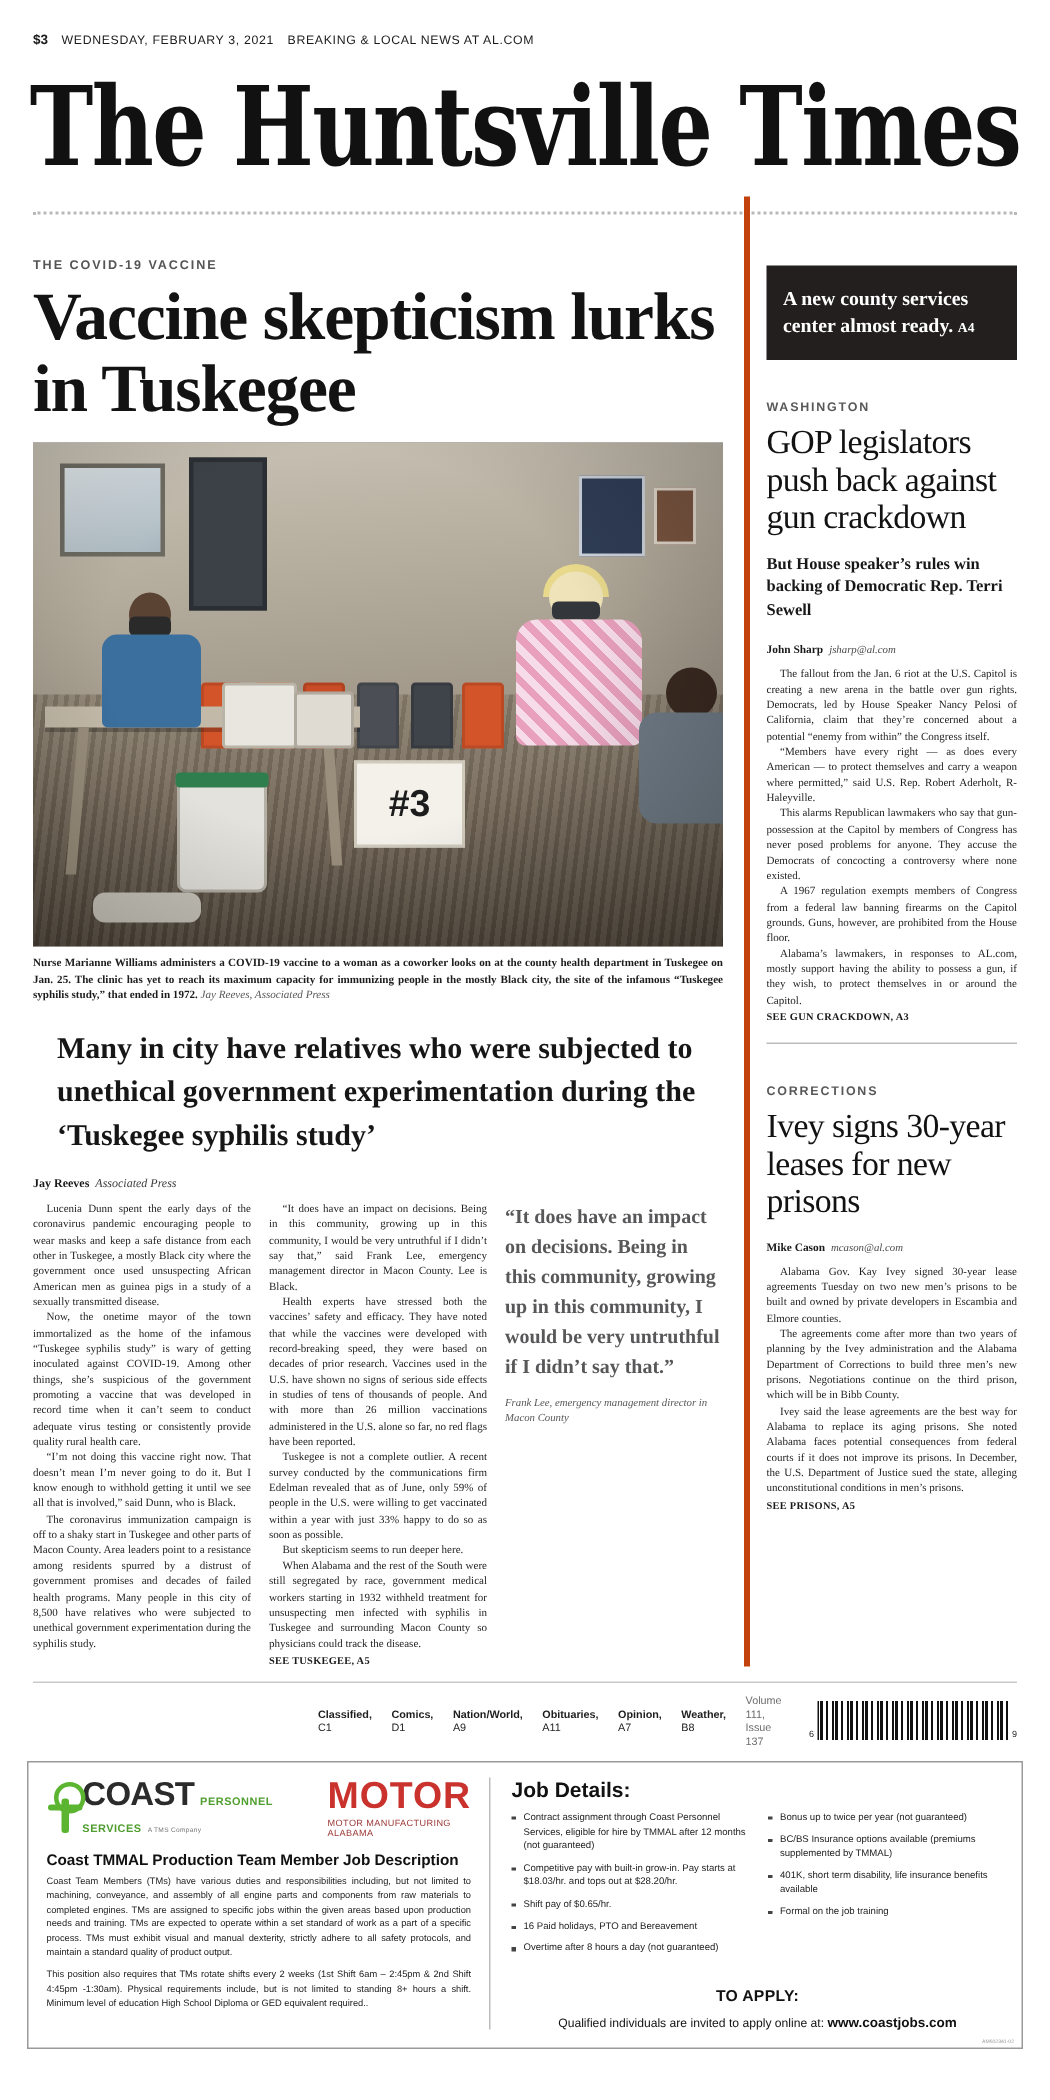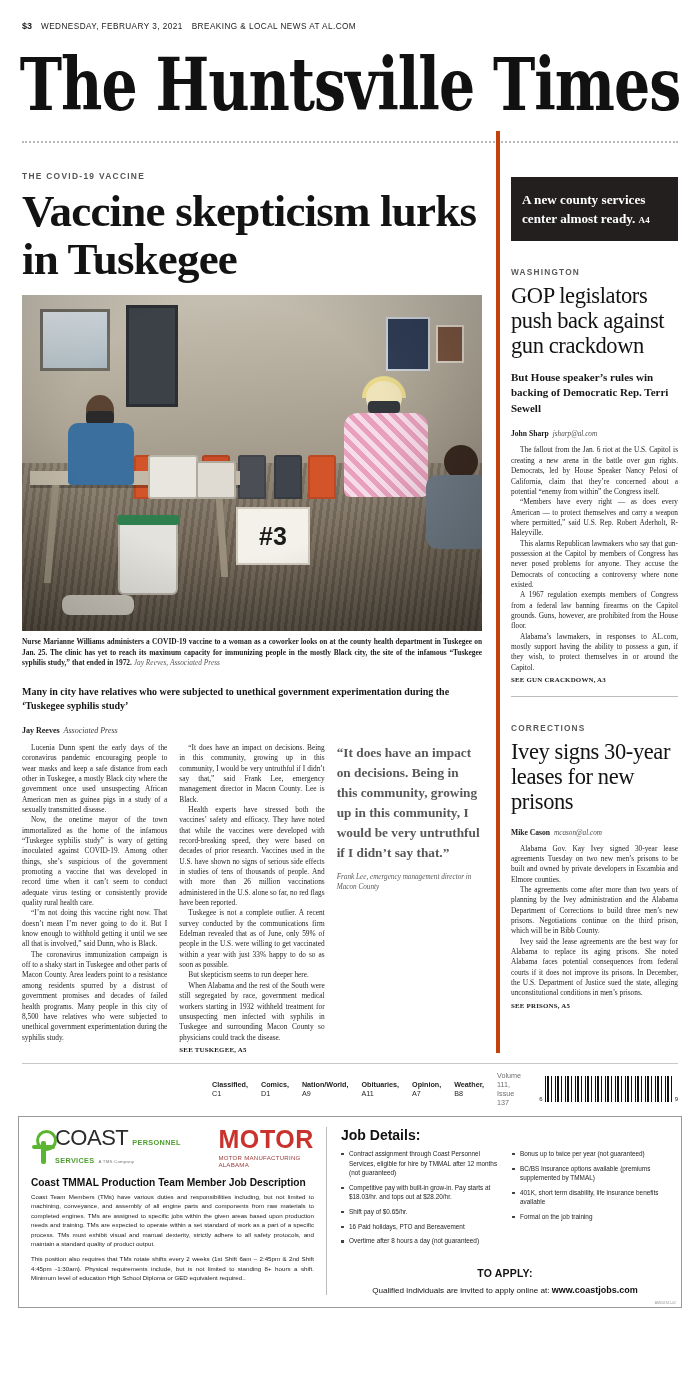--- a/index.html
+++ b/index.html
@@ -137,31 +137,31 @@
   .photo-caption{
     font-family:"Liberation Serif", serif;
     font-size:7.4px;line-height:1.42;font-weight:bold;
     margin-top:6px;color:#1c1c1c;text-align:justify;
   }
   .photo-caption .credit{font-weight:normal;font-style:italic;color:#5a5a5a;}
 
   
   .subhead{
     font-family:"Liberation Serif", serif;
-    font-weight:bold;font-size:10px;line-height:1.45;
-    margin:16px 0 0 0;color:#161616;
+    font-weight:bold;font-size:20px;line-height:1.45;
+    margin:16px 0 0 16px;color:#161616;
   }
   .byline{
     margin:12px 0 8px 0;font-size:8px;font-family:"Liberation Serif", serif;
   }
   .byline .name{font-weight:bold;}
   .byline .org{font-style:italic;color:#3e3e3e;padding-left:4px;}
 
   
-  .story-cols{display:flex;gap:12px;margin-top:2px;}
+  .story-cols{display:flex;gap:12px;margin-top:2px;justify-content:flex-end;}
   .scol{width:148px;}
   .scol.q{width:148px;}
   .bodytext{
     font-family:"Liberation Serif", serif;
     font-size:7.35px;line-height:1.41;text-align:justify;color:#1e1e1e;
     margin:0;
   }
   .bodytext p{margin:0;text-indent:9px;}
   .jumpline{
     font-family:"Liberation Serif", serif;font-weight:bold;
@@ -242,21 +242,21 @@
     box-sizing:border-box;
   }
   .ad-left{width:296px;box-sizing:border-box;border-right:1px solid #bdbdbd;padding-right:12px;}
   .ad-right{flex:1;box-sizing:border-box;}
   .ad-logos{display:flex;align-items:center;gap:20px;margin-bottom:9px;}
   .logo-coast{display:flex;align-items:center;gap:6px;}
   .logo-coast .mark{position:relative;width:26px;height:34px;}
   .logo-coast .mark .ring{position:absolute;left:5px;top:0;width:15px;height:15px;border:3px solid #5cb531;border-radius:50%;}
   .logo-coast .mark .bar{position:absolute;left:10px;top:11px;width:5px;height:23px;background:#5cb531;border-radius:2px;}
   .logo-coast .mark .arm{position:absolute;left:1px;top:15px;width:23px;height:4px;background:#5cb531;border-radius:2px;}
-  .logo-coast .txt .c1{font-family:"Liberation Sans", sans-serif;font-weight:normal;font-size:22px;letter-spacing:-.5px;color:#2b2b2b;line-height:1;}
+  .logo-coast .txt .c1{font-family:"Liberation Sans", sans-serif;font-weight:bold;font-size:22px;letter-spacing:-.5px;color:#2b2b2b;line-height:1;}
   .logo-coast .txt .c2{font-family:"Liberation Sans", sans-serif;font-weight:bold;font-size:7.3px;letter-spacing:.35px;color:#4f9e2f;margin-top:1px;}
   .logo-coast .txt .c3{font-family:"Liberation Sans", sans-serif;font-size:4.4px;color:#777;margin-top:2px;letter-spacing:.2px;}
   .logo-toyota .t1{font-family:"Liberation Sans", sans-serif;font-weight:bold;font-size:25px;letter-spacing:.6px;color:#c9322d;line-height:1;}
   .logo-toyota .t2{font-family:"Liberation Sans", sans-serif;font-size:6.1px;letter-spacing:.25px;color:#9c3a38;margin-top:2px;}
   .ad-h1{font-family:"Liberation Sans", sans-serif;font-weight:bold;font-size:10.2px;color:#111;margin-bottom:4px;}
   .ad-p{font-family:"Liberation Sans", sans-serif;font-size:6.2px;line-height:1.52;color:#222;text-align:justify;margin:0 0 6px 0;}
   .ad-h2{font-family:"Liberation Sans", sans-serif;font-weight:bold;font-size:14px;color:#111;margin:0 0 6px 0;}
   .ad-cols{display:flex;gap:14px;}
   .ad-ul{list-style:none;margin:0;padding:0;flex:1;}
   .ad-ul li{

